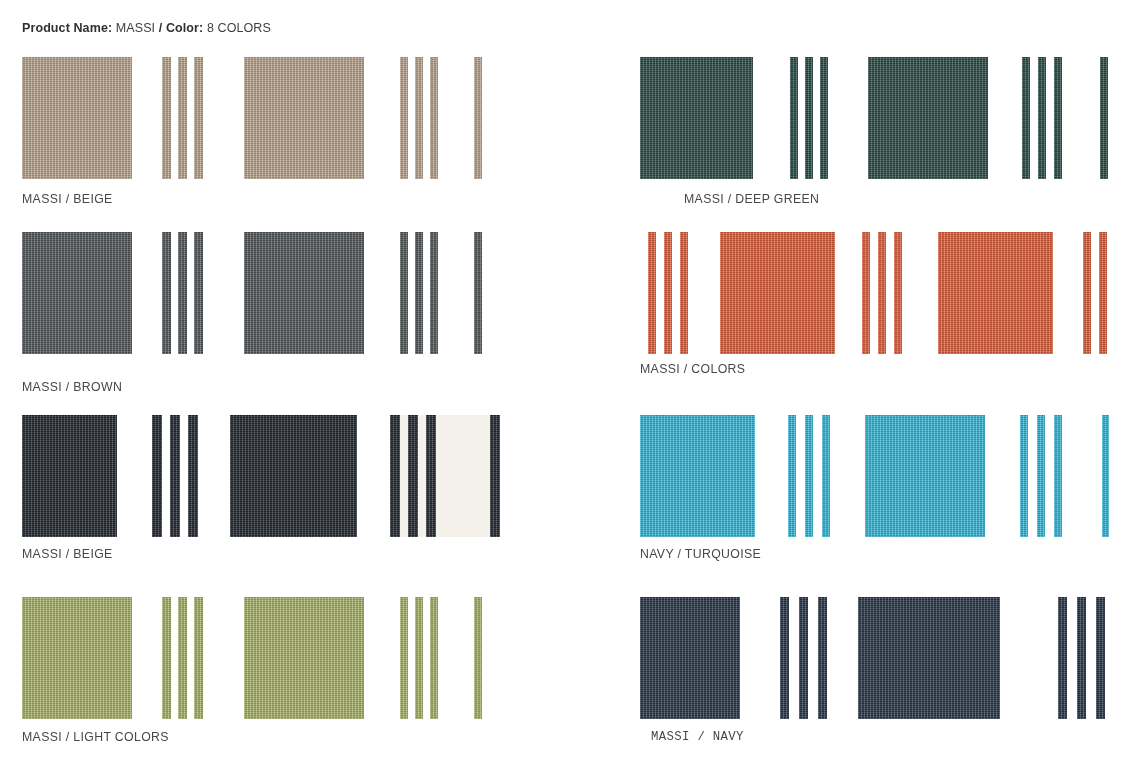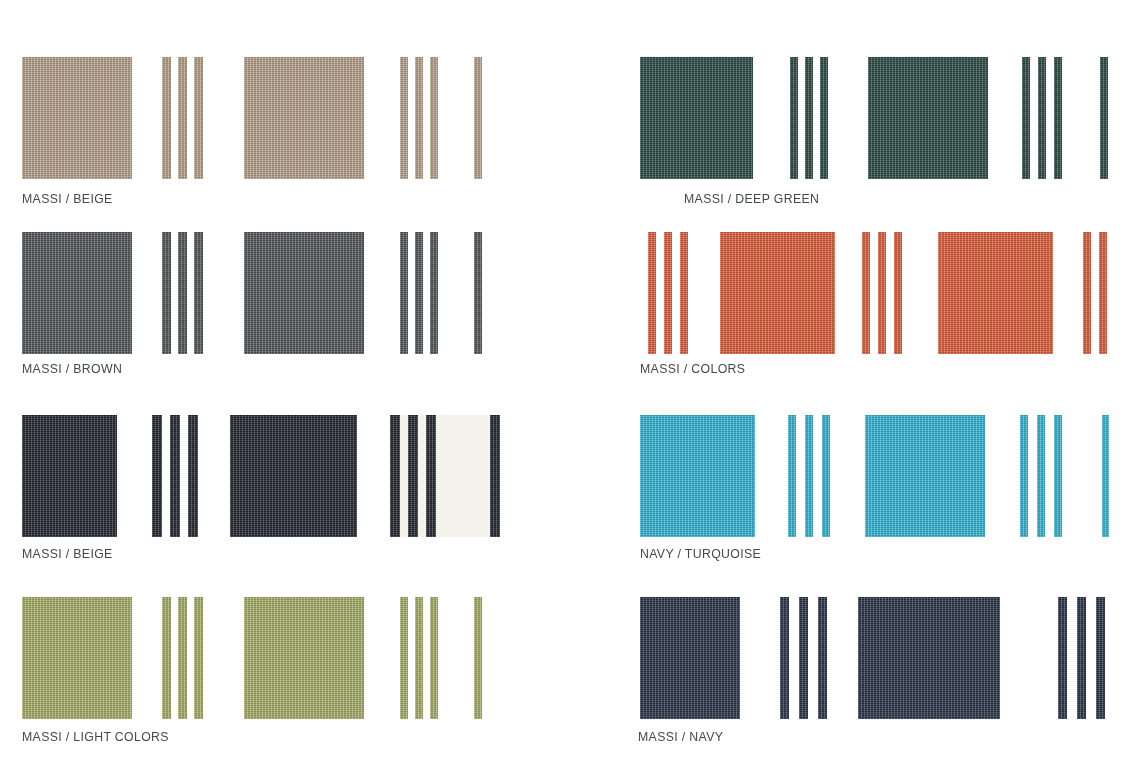--- a/index.html
+++ b/index.html
@@ -43,20 +43,23 @@
 
   
   .backing{position:absolute;top:0;height:100%;background:#f3f1ea;}
 </style>
 </head>
 <body>
 
 <div class="sheet">
 
   <div class="spec-block">
+    <div class="spec-line">
+      <span class="k">Product Name:</span><span class="v"> MASSI</span><span class="k"> / Color:</span><span class="v"> 8 COLORS</span>
+    </div>
   </div>
 
   <div class="col col-left" id="col-left">
       <div class="variant" style="top: 57px; left: 22px;">
         <div class="strip" style="height: 122px;">
           <div class="piece" style="left: 0px; width: 110px;">
             <div class="weave" style="background: linear-gradient(90deg, rgba(255, 255, 255, 0.17) 0px, rgba(255, 255, 255, 0.17) 1px, rgba(0, 0, 0, 0.1) 1px, rgba(0, 0, 0, 0.1) 3px) 0% 0% / 3px 3px, linear-gradient(0deg, rgba(255, 255, 255, 0.13) 0px, rgba(255, 255, 255, 0.13) 1px, rgba(0, 0, 0, 0.09) 1px, rgba(0, 0, 0, 0.09) 2px) 0% 0% / 2px 2px,  0% 0% / 100% 100% rgb(184, 163, 141);"></div>
           </div>
           <div class="piece" style="left: 140px; width: 41px;">
             <div class="bar" style="left: 0px; width: 9px;">
@@ -121,21 +124,21 @@
               <div class="weave" style="background: linear-gradient(90deg, rgba(255, 255, 255, 0.17) 0px, rgba(255, 255, 255, 0.17) 1px, rgba(0, 0, 0, 0.1) 1px, rgba(0, 0, 0, 0.1) 3px) 0% 0% / 3px 3px, linear-gradient(0deg, rgba(255, 255, 255, 0.13) 0px, rgba(255, 255, 255, 0.13) 1px, rgba(0, 0, 0, 0.09) 1px, rgba(0, 0, 0, 0.09) 2px) 0% 0% / 2px 2px,  0% 0% / 100% 100% rgb(85, 88, 90);"></div>
             </div>
           </div>
           <div class="piece" style="left: 452px; width: 8px;">
             <div class="bar" style="left: 0px; width: 8px;">
               <div class="weave" style="background: linear-gradient(90deg, rgba(255, 255, 255, 0.17) 0px, rgba(255, 255, 255, 0.17) 1px, rgba(0, 0, 0, 0.1) 1px, rgba(0, 0, 0, 0.1) 3px) 0% 0% / 3px 3px, linear-gradient(0deg, rgba(255, 255, 255, 0.13) 0px, rgba(255, 255, 255, 0.13) 1px, rgba(0, 0, 0, 0.09) 1px, rgba(0, 0, 0, 0.09) 2px) 0% 0% / 2px 2px,  0% 0% / 100% 100% rgb(85, 88, 90);"></div>
             </div>
           </div>
         </div>
       </div>
-      <div class="caption" style="position: absolute; left: 22px; top: 362px;">MASSI / BROWN</div>
+      <div class="caption" style="position: absolute; left: 22px; top: 380px;">MASSI / BROWN</div>
       <div class="variant" style="top: 415px; left: 22px;">
         <div class="strip" style="height: 122px;">
           <div class="piece" style="left: 0px; width: 95px;">
             <div class="weave" style="background: linear-gradient(90deg, rgba(255, 255, 255, 0.17) 0px, rgba(255, 255, 255, 0.17) 1px, rgba(0, 0, 0, 0.1) 1px, rgba(0, 0, 0, 0.1) 3px) 0% 0% / 3px 3px, linear-gradient(0deg, rgba(255, 255, 255, 0.13) 0px, rgba(255, 255, 255, 0.13) 1px, rgba(0, 0, 0, 0.09) 1px, rgba(0, 0, 0, 0.09) 2px) 0% 0% / 2px 2px,  0% 0% / 100% 100% rgb(35, 40, 48);"></div>
           </div>
           <div class="piece" style="left: 130px; width: 46px;">
             <div class="bar" style="left: 0px; width: 10px;">
               <div class="weave" style="background: linear-gradient(90deg, rgba(255, 255, 255, 0.17) 0px, rgba(255, 255, 255, 0.17) 1px, rgba(0, 0, 0, 0.1) 1px, rgba(0, 0, 0, 0.1) 3px) 0% 0% / 3px 3px, linear-gradient(0deg, rgba(255, 255, 255, 0.13) 0px, rgba(255, 255, 255, 0.13) 1px, rgba(0, 0, 0, 0.09) 1px, rgba(0, 0, 0, 0.09) 2px) 0% 0% / 2px 2px,  0% 0% / 100% 100% rgb(35, 40, 48);"></div>
             </div>
             <div class="bar" style="left: 18px; width: 10px;">
@@ -350,16 +353,16 @@
             </div>
             <div class="bar" style="left: 19px; width: 9px;">
               <div class="weave" style="background: linear-gradient(90deg, rgba(255, 255, 255, 0.17) 0px, rgba(255, 255, 255, 0.17) 1px, rgba(0, 0, 0, 0.1) 1px, rgba(0, 0, 0, 0.1) 3px) 0% 0% / 3px 3px, linear-gradient(0deg, rgba(255, 255, 255, 0.13) 0px, rgba(255, 255, 255, 0.13) 1px, rgba(0, 0, 0, 0.09) 1px, rgba(0, 0, 0, 0.09) 2px) 0% 0% / 2px 2px,  0% 0% / 100% 100% rgb(42, 54, 72);"></div>
             </div>
             <div class="bar" style="left: 38px; width: 9px;">
               <div class="weave" style="background: linear-gradient(90deg, rgba(255, 255, 255, 0.17) 0px, rgba(255, 255, 255, 0.17) 1px, rgba(0, 0, 0, 0.1) 1px, rgba(0, 0, 0, 0.1) 3px) 0% 0% / 3px 3px, linear-gradient(0deg, rgba(255, 255, 255, 0.13) 0px, rgba(255, 255, 255, 0.13) 1px, rgba(0, 0, 0, 0.09) 1px, rgba(0, 0, 0, 0.09) 2px) 0% 0% / 2px 2px,  0% 0% / 100% 100% rgb(42, 54, 72);"></div>
             </div>
           </div>
         </div>
       </div>
-      <div class="caption" style="position: absolute; left: 20px; top: 730px;">MASSI / NAVY</div>
+      <div class="caption" style="position: absolute; left: 33px; top: 730px; font-family: Liberation Mono, monospace;">MASSI / NAVY</div>
     </div>
 
 </div>
 
 </body></html>

